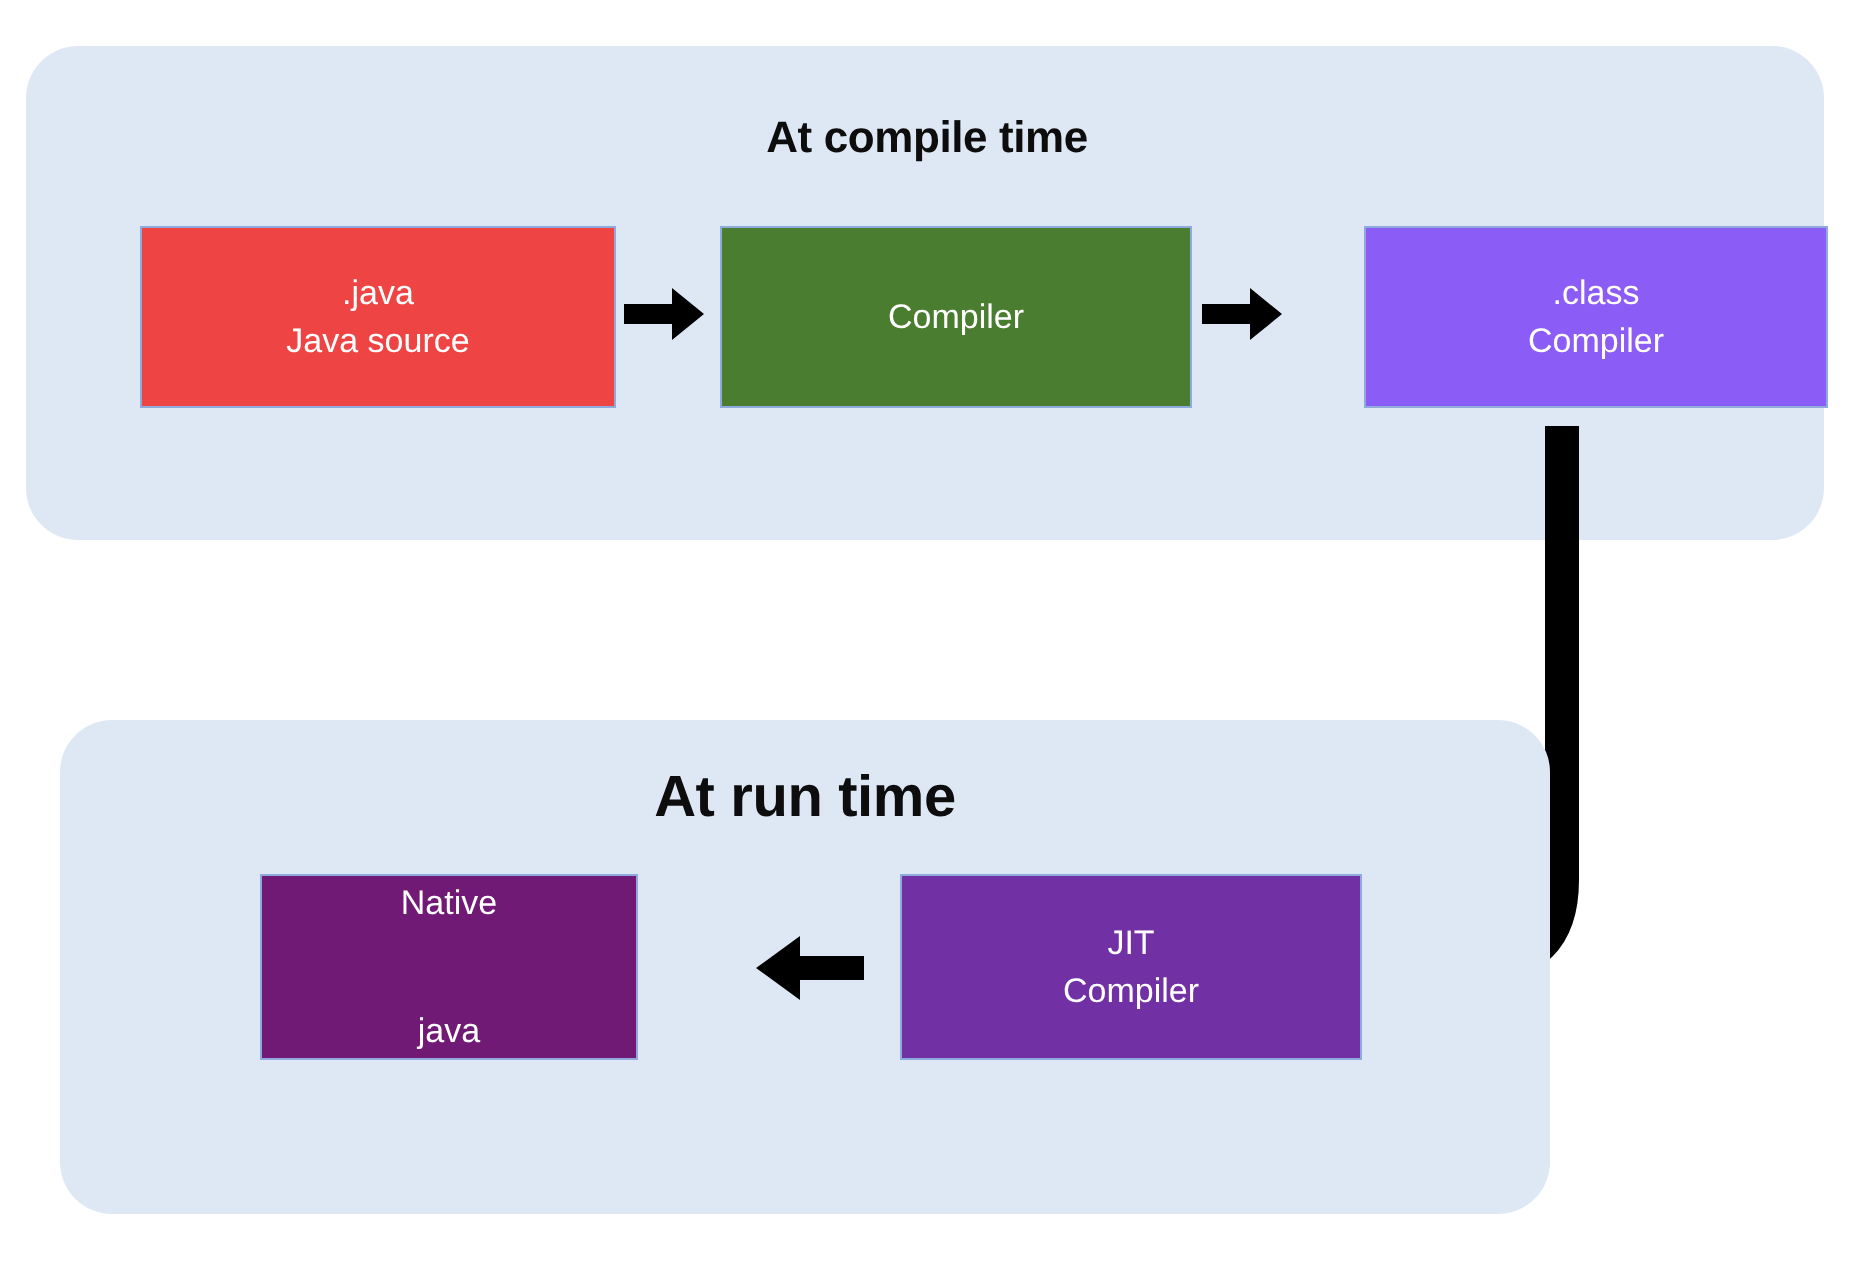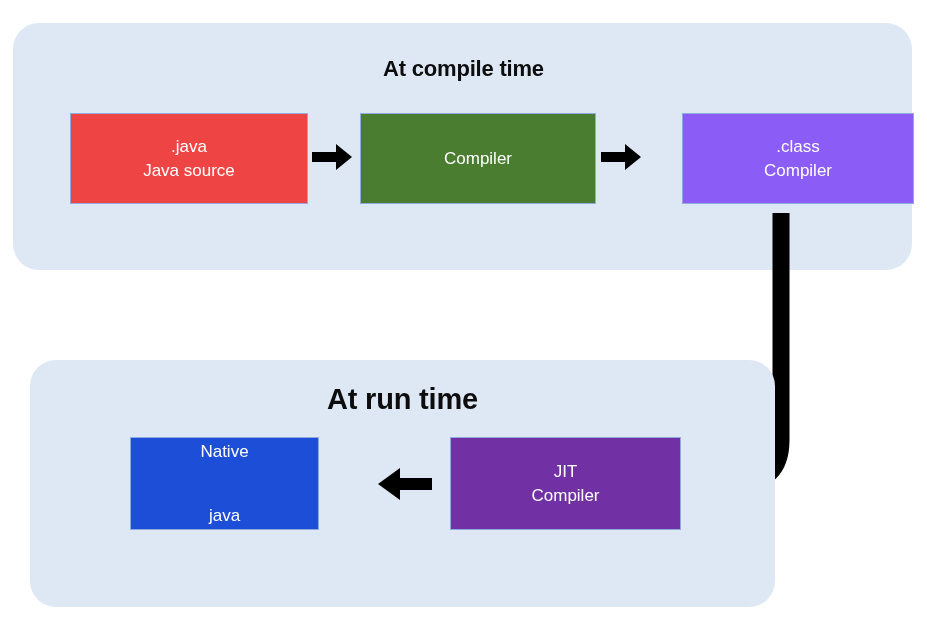--- a/index.html
+++ b/index.html
@@ -77,21 +77,21 @@
   #node-compiler {
     left: 360px; top: 113px; width: 236px; height: 91px;
     background: #4a7d30;
   }
   #node-class {
     left: 682px; top: 113px; width: 232px; height: 91px;
     background: #8b5cf6;
   }
   #node-native {
     left: 130px; top: 437px; width: 189px; height: 93px;
-    background: #1d4ed8;
+    background: #701a75;
     gap: 40px;
   }
   #node-jit {
     left: 450px; top: 437px; width: 231px; height: 93px;
     background: #7130a3;
   }
   
   .arrow-right {
     position: absolute;
     width: 40px;

